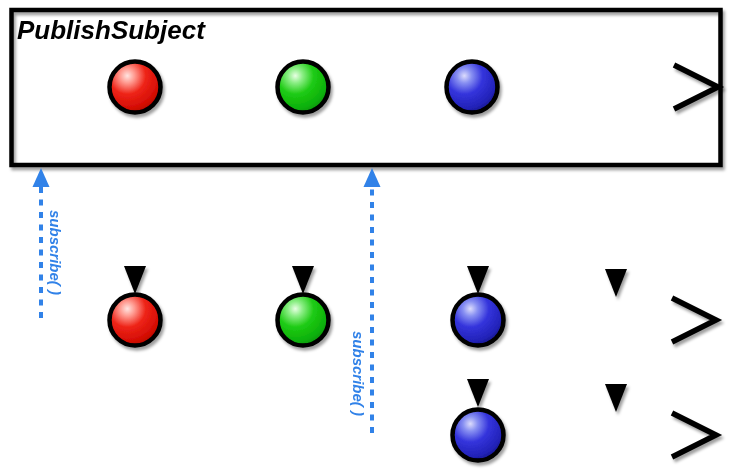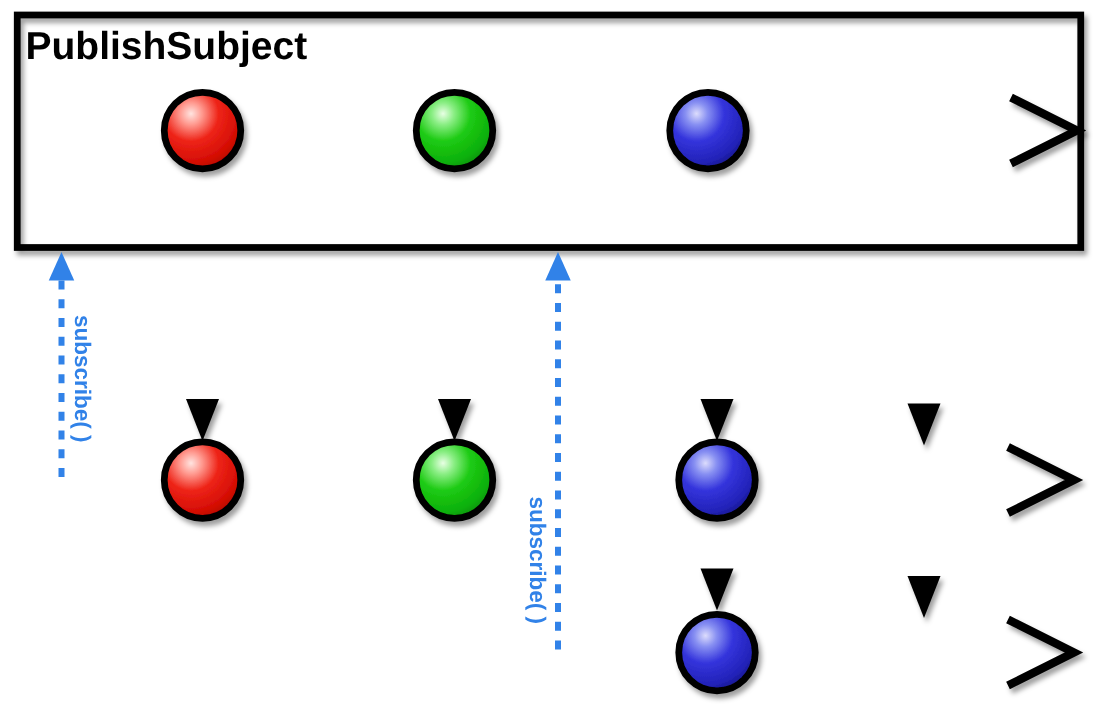--- a/index.html
+++ b/index.html
@@ -1,17 +1,17 @@
 <!DOCTYPE html>
 <html><head>
 <meta charset="utf-8">
 <style>
   html,body{margin:0;padding:0;background:#ffffff;}
   body{width:734px;height:473px;overflow:hidden;font-family:"Liberation Sans",sans-serif;}
-  .stage{position:relative;width:734px;height:473px;background:#ffffff;}
+  .stage{position:relative;width:734px;height:473px;background:#ffffff;font-style:italic;}
   svg{display:block;}
   .title{font-family:"Liberation Sans",sans-serif;font-weight:bold;font-size:26px;fill:#000;}
   .sub-label{font-family:"Liberation Sans",sans-serif;font-weight:bold;font-size:15px;}
 </style>
 </head>
 <body>
 
 <div class="stage">
   <svg id="diagram-svg" width="734" height="473" viewBox="0 0 734 473">
     <defs>

